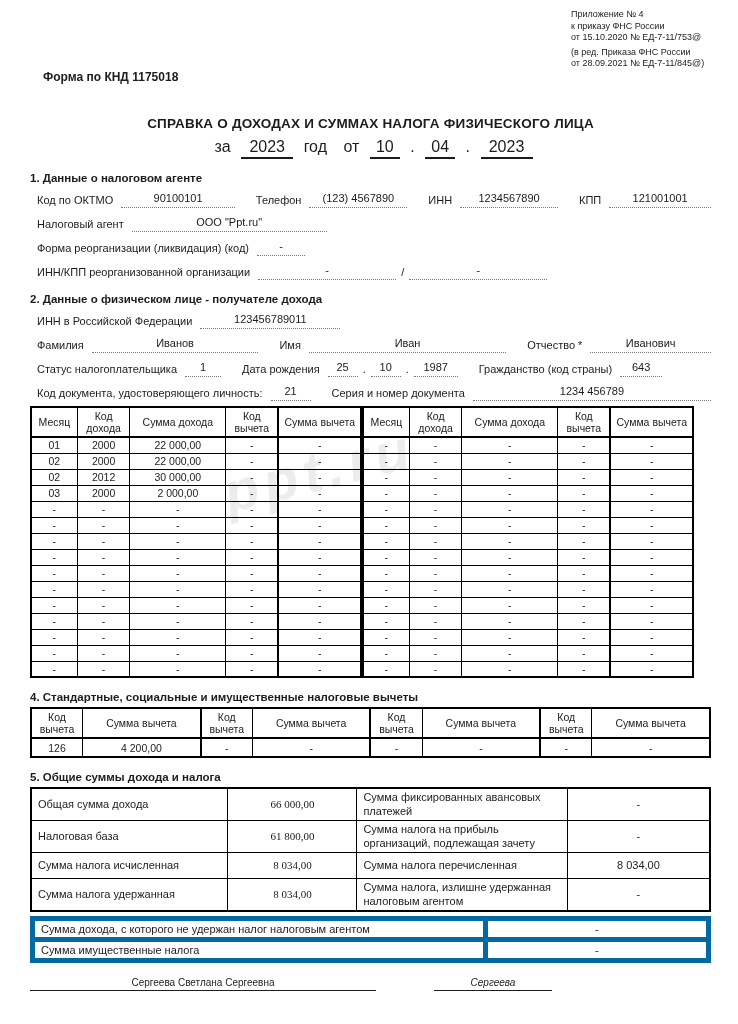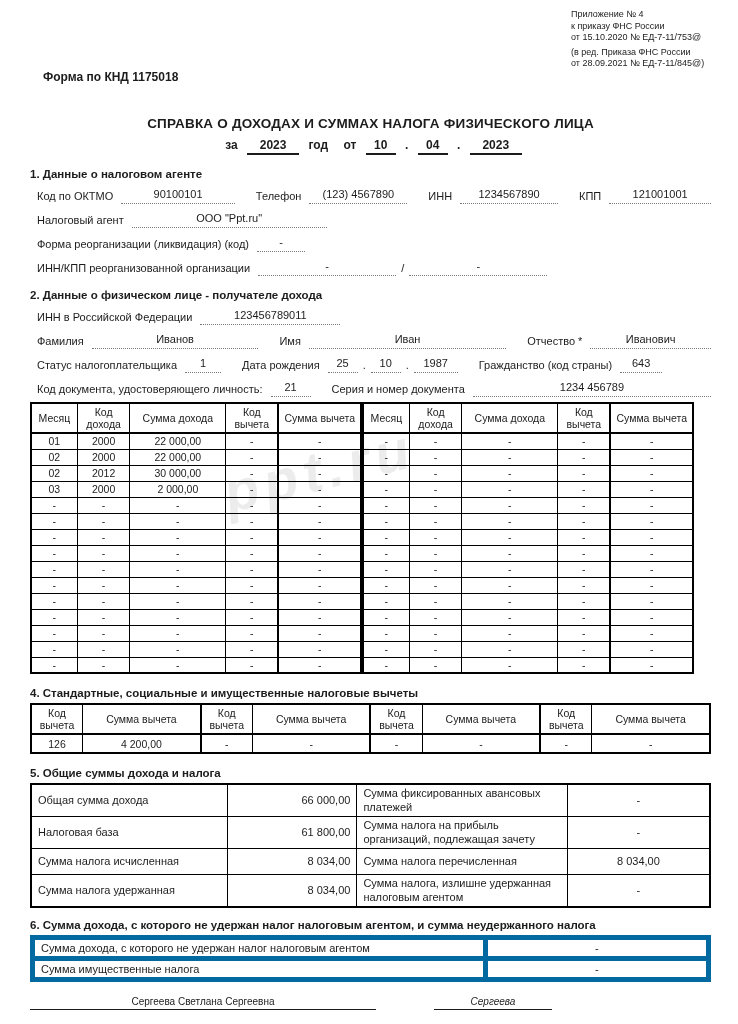--- a/index.html
+++ b/index.html
@@ -8,21 +8,21 @@
   .page { position:relative; width:738px; height:1024px; background:#fff; overflow:hidden; }
 
   .appendix { position:absolute; top:9px; left:571px; font-size:9px; line-height:11.5px; color:#222; }
   .appendix .gap { margin-top:3px; }
 
   .form-code { position:absolute; top:70px; left:43px; font-size:12px; font-weight:bold; }
 
   .content { position:absolute; top:116px; left:30px; width:681px; }
 
   .doc-title { text-align:center; font-size:13.5px; font-weight:bold; letter-spacing:0.2px; }
-  .period { margin-top:7px; text-align:center; font-size:12px; font-weight:bold; }
+  .period { margin-top:7px; text-align:center; font-size:16px; font-weight:normal; }
   .period .uline { display:inline-block; text-align:center; border-bottom:2px solid #1c1c1c; padding:0 6px 1px 6px; }
   .period .u-year { min-width:52px; }
   .period .u-dm { min-width:30px; }
   .period .word { margin:0 6px; }
 
   .sec-heading { font-weight:bold; font-size:11.5px; margin-top:13px; }
   .sec-heading.tight { margin-top:11px; }
 
   .frow { display:flex; align-items:flex-end; font-size:11px; line-height:15px; margin-top:7px; }
   .frow .lbl { white-space:nowrap; }
@@ -50,21 +50,21 @@
   table.deduct th, table.deduct td { border:1px solid #000; text-align:center; padding:0 2px; }
   table.deduct th { font-weight:normal; height:30px; line-height:12px; border-bottom:2px solid #000; }
   table.deduct td { height:19px; }
   table.deduct .c-k { width:7.6%; } table.deduct .c-s { width:17.4%; }
   table.deduct th:nth-child(3), table.deduct td:nth-child(3),
   table.deduct th:nth-child(5), table.deduct td:nth-child(5),
   table.deduct th:nth-child(7), table.deduct td:nth-child(7) { border-left:2px solid #000; }
 
   table.totals { width:100%; font-size:11px; border:2px solid #000; table-layout:fixed; margin-top:4px; }
   table.totals td { border:1px solid #000; padding:2px 6px; line-height:13.5px; height:26px; }
-  table.totals .t-l1 { width:29%; } table.totals .t-v1 { width:19%; text-align:right; }
+  table.totals .t-l1 { width:29%; } table.totals .t-v1 { width:19%; text-align:center;font-family:Liberation Serif, serif; }
   table.totals .t-l2 { width:31%; } table.totals .t-v2 { width:21%; text-align:center; }
 
   table.unwithheld { width:100%; font-size:11px; border:2px solid #000; table-layout:fixed; margin-top:4px; }
   table.unwithheld td { border:5px solid #0369a1; padding:1px 6px; height:17px; line-height:14px; }
   table.unwithheld .u-l { width:67%; } table.unwithheld .u-v { width:33%; text-align:center; }
 
   .sig-row { display:flex; margin-top:14px; font-size:10px; }
   .sig-block { text-align:center; }
   .sig-fio { width:346px; }
   .sig-sign { width:118px; margin-left:58px; }
@@ -456,21 +456,20 @@
         </tr>
         <tr>
           <td class="t-l1">Сумма налога удержанная</td>
           <td class="t-v1">8 034,00</td>
           <td class="t-l2">Сумма налога, излишне удержанная налоговым агентом</td>
           <td class="t-v2">-</td>
         </tr>
       </tbody>
     </table>
 
-    <div class="sec-heading tight">6. Сумма дохода, с которого не удержан налог налоговым агентом, и сумма неудержанного налога</div>
     <table class="unwithheld">
       <tbody>
         <tr>
           <td class="u-l">Сумма дохода, с которого не удержан налог налоговым агентом</td>
           <td class="u-v">-</td>
         </tr>
         <tr>
           <td class="u-l">Сумма имущественные налога</td>
           <td class="u-v">-</td>
         </tr>

